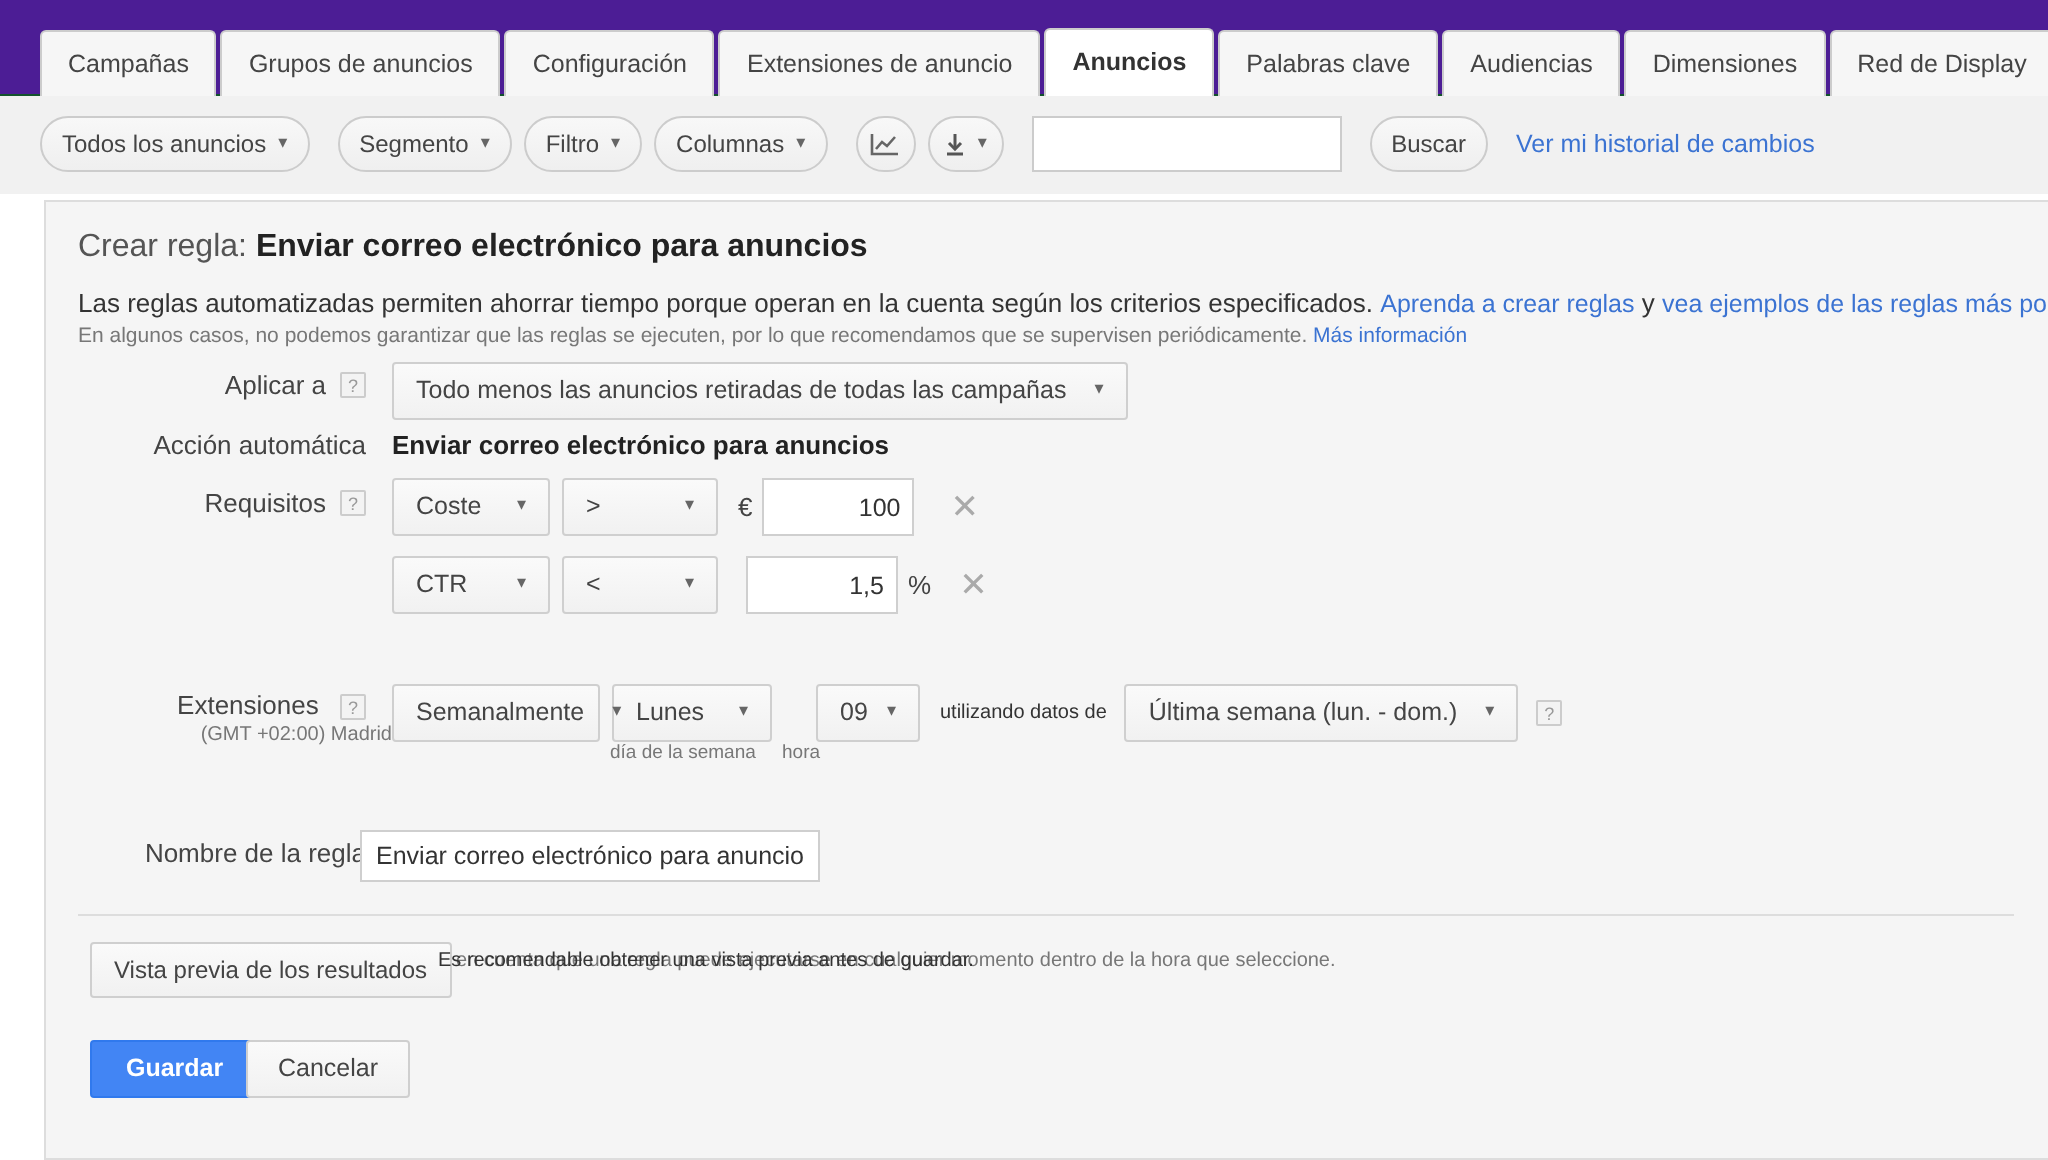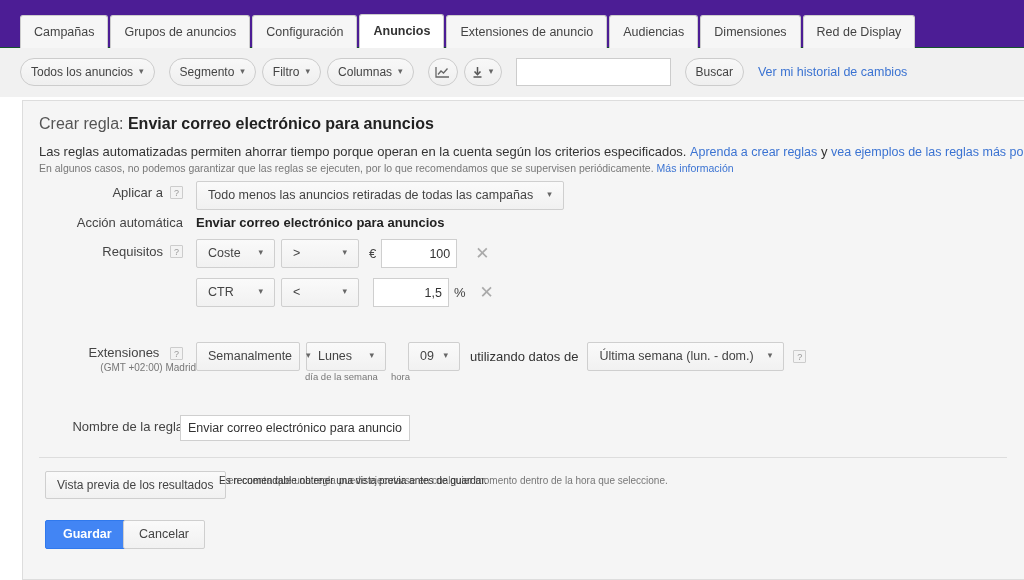--- a/index.html
+++ b/index.html
@@ -240,21 +240,21 @@
     cursor: pointer;
   }
 
   .tz {
     font-size: 10px;
     color: #777777;
     white-space: nowrap;
     text-align: right;
   }
 
-  .mid-text { font-size: 13px; color: #333333; white-space: nowrap; }
+  .mid-text { font-size: 10px; color: #333333; white-space: nowrap; }
 
   .microlbl {
     position: absolute;
     font-size: 9.5px;
     color: #777777;
     white-space: nowrap;
   }
   .note {
     position: absolute;
     left: 175px; top: 374px;
@@ -338,22 +338,23 @@
   }
 </style>
 </head>
 <body>
 
 <div class="tabbar">
   <div class="tabs">
     <div class="tab"><span>Campañas</span></div>
     <div class="tab"><span>Grupos de anuncios</span></div>
     <div class="tab"><span>Configuración</span></div>
+    <div class="tab"><span>Extensiones de anuncio</span></div>
     <div class="tab active"><span>Anuncios</span></div>
-    <div class="tab"><span>Extensiones de anuncio</span></div>
+    <div class="tab"><span>Palabras clave</span></div>
     <div class="tab"><span>Audiencias</span></div>
     <div class="tab"><span>Dimensiones</span></div>
     <div class="tab"><span>Red de Display</span></div>
 
   </div>
 </div>
 
 <div class="toolbar">
   <div class="tb-inner">
 

